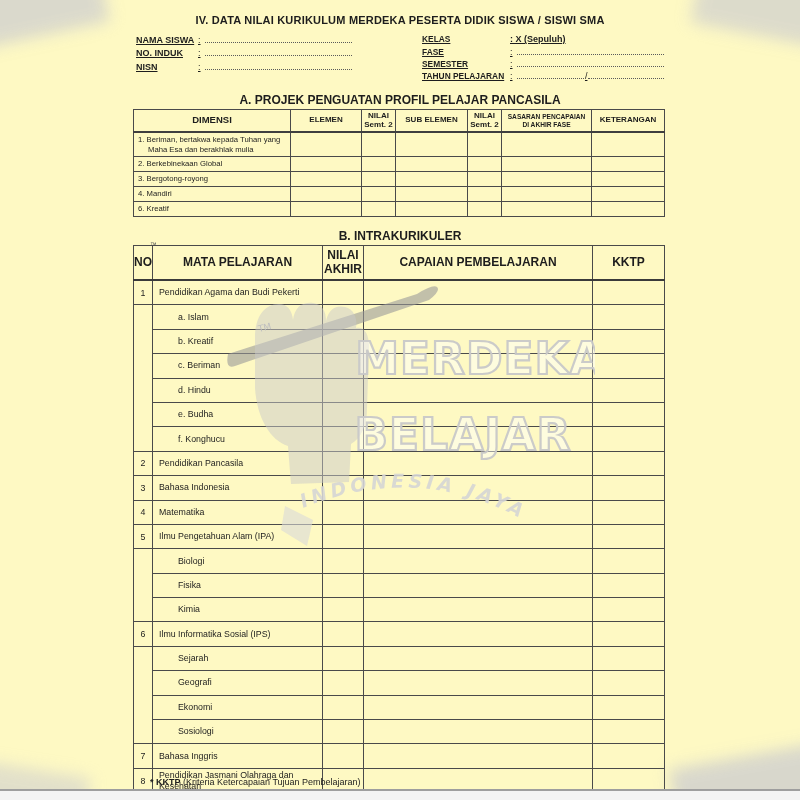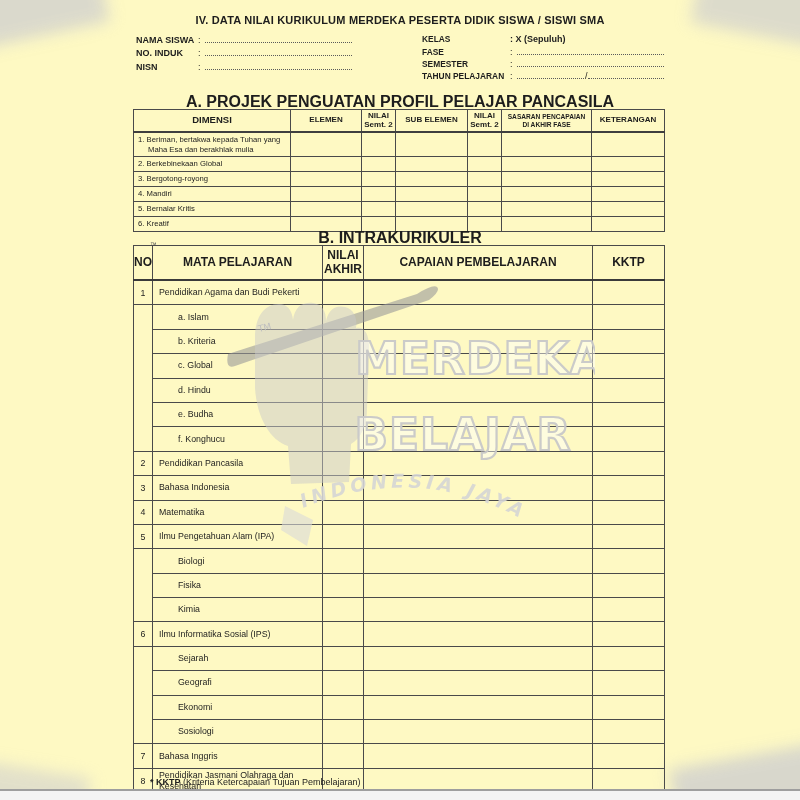--- a/index.html
+++ b/index.html
@@ -10,37 +10,37 @@
   
   .corner{position:absolute;background:#cfcfcf;filter:blur(8px);z-index:0;}
   .corner.tl{left:-30px;top:-26px;width:135px;height:62px;transform:rotate(-12deg);opacity:.75;}
   .corner.tr{right:-30px;top:-26px;width:135px;height:62px;transform:rotate(11deg);opacity:.7;}
   .corner.bl{left:-28px;bottom:-24px;width:115px;height:55px;transform:rotate(9deg);opacity:.6;}
   .corner.br{right:-34px;bottom:-30px;width:160px;height:75px;transform:rotate(-10deg);opacity:.8;}
 
   .doc-title{position:absolute;left:0;top:14px;width:800px;text-align:center;
     font-size:11px;font-weight:bold;letter-spacing:.2px;z-index:2;}
 
-  .fields{position:absolute;z-index:2;}
+  .fields{position:absolute;z-index:2;text-decoration:underline;}
   .fields .frow{display:flex;align-items:flex-end;}
   .fields-left{left:136px;top:32px;width:216px;}
   .fields-left .frow{height:13.2px;}
   .fields-left .flabel{width:62px;font-size:9px;font-weight:bold;}
   .fields-right{left:422px;top:32px;width:242px;}
   .fields-right .frow{height:12.3px;}
   .fields-right .flabel{width:88px;font-size:8.4px;font-weight:bold;white-space:nowrap;}
   .fields .colon{font-size:9px;width:7px;}
   .fields .dots{flex:1;border-bottom:1.5px dotted #5a5a5a;height:9px;margin-bottom:2px;}
   .fields .dots.d1{flex:0.47;}
   .fields .dots.d2{flex:0.53;}
   .fields .slash{font-size:9px;padding:0 1px;}
   .fields .fvalue{font-size:9px;font-weight:bold;}
 
   .sec-title{position:absolute;left:0;width:800px;text-align:center;font-weight:bold;
-    font-size:16px;z-index:2;}
+    font-size:12px;z-index:2;}
   .sec-a-title{top:93px;}
   .sec-b-title{top:229px;}
 
   table.tbl{position:absolute;border-collapse:collapse;table-layout:fixed;z-index:1;background:transparent;border-radius:27px;}
   .tbl th,.tbl td{border:1px solid #4a4a4a;padding:0;vertical-align:middle;overflow:hidden;}
   .tbl th{font-weight:bold;text-align:center;line-height:1.1;}
   .tbl th .hl{display:block;}
 
   .tbl-a{left:133px;top:109px;width:531px;}
   .tbl-a th{height:21px;font-size:8px;border-bottom:2px solid #3f3f3f;}
@@ -195,29 +195,20 @@
         <tr>
           <td class="dim">4. Mandiri</td>
           <td></td>
           <td></td>
           <td></td>
           <td></td>
           <td></td>
           <td></td>
         </tr>
         <tr>
-          <td class="dim">5. Bernalar Kritis</td>
-          <td></td>
-          <td></td>
-          <td></td>
-          <td></td>
-          <td></td>
-          <td></td>
-        </tr>
-        <tr>
           <td class="dim">6. Kreatif</td>
           <td></td>
           <td></td>
           <td></td>
           <td></td>
           <td></td>
           <td></td>
         </tr>
       </tbody>
     </table>
@@ -261,27 +252,27 @@
           <td></td>
         </tr>
         <tr>
           <td class="no" rowspan="6"></td>
           <td class="subject sub">a. Islam</td>
           <td></td>
           <td></td>
           <td></td>
         </tr>
         <tr>
-          <td class="subject sub">b. Kriteria</td>
-          <td></td>
-          <td></td>
-          <td></td>
-        </tr>
-        <tr>
-          <td class="subject sub">c. Global</td>
+          <td class="subject sub">b. Kreatif</td>
+          <td></td>
+          <td></td>
+          <td></td>
+        </tr>
+        <tr>
+          <td class="subject sub">c. Beriman</td>
           <td></td>
           <td></td>
           <td></td>
         </tr>
         <tr>
           <td class="subject sub">d. Hindu</td>
           <td></td>
           <td></td>
           <td></td>
         </tr>

